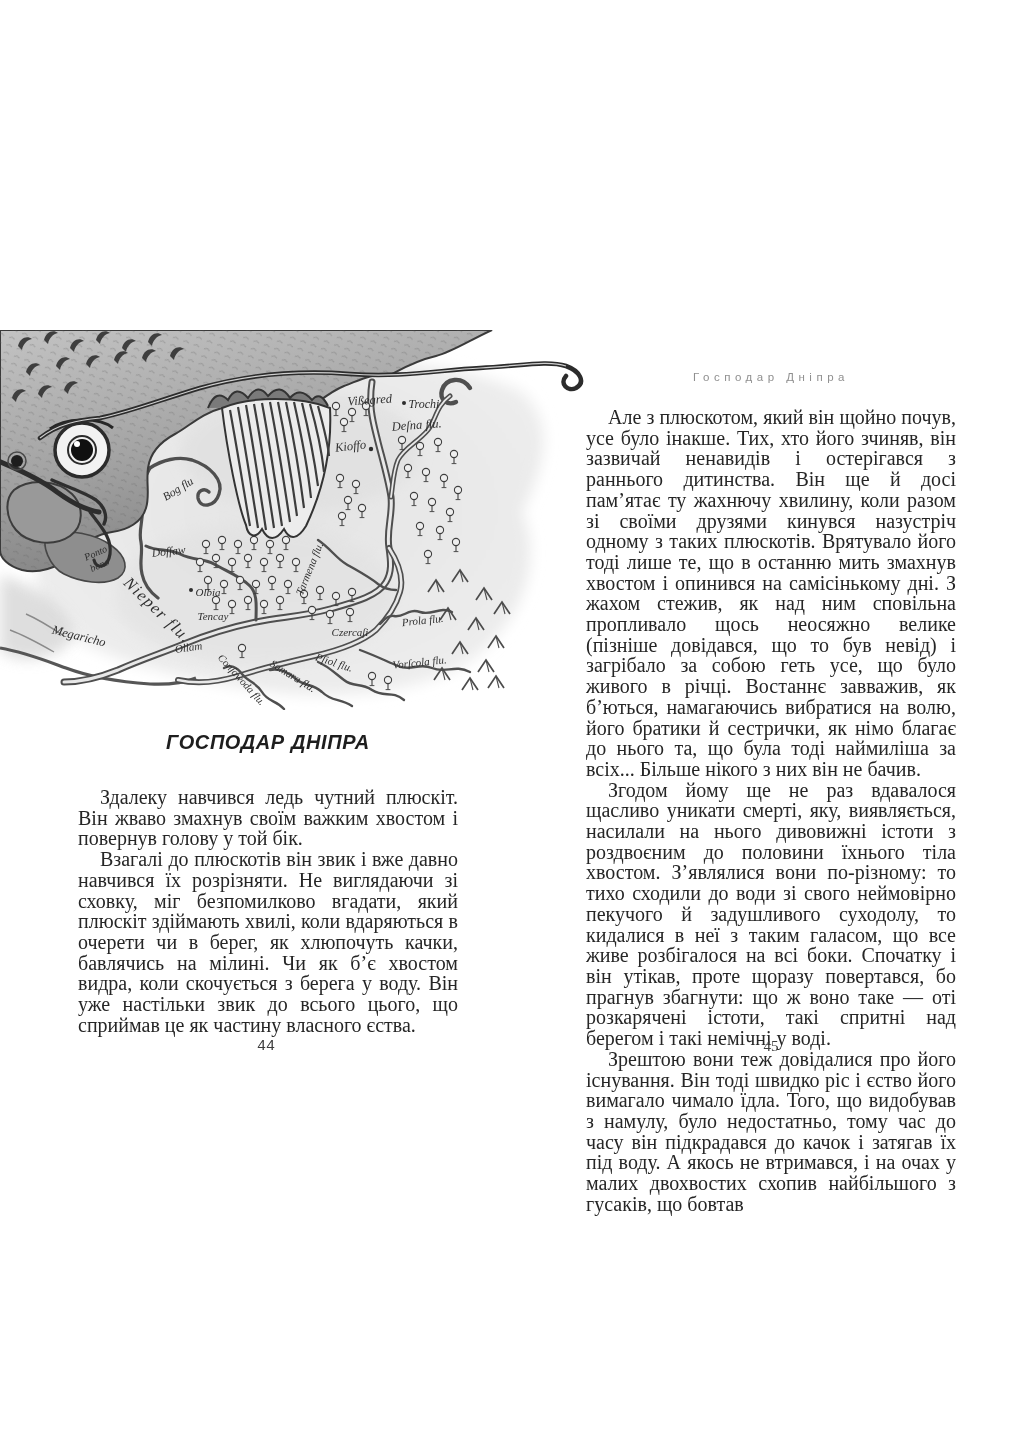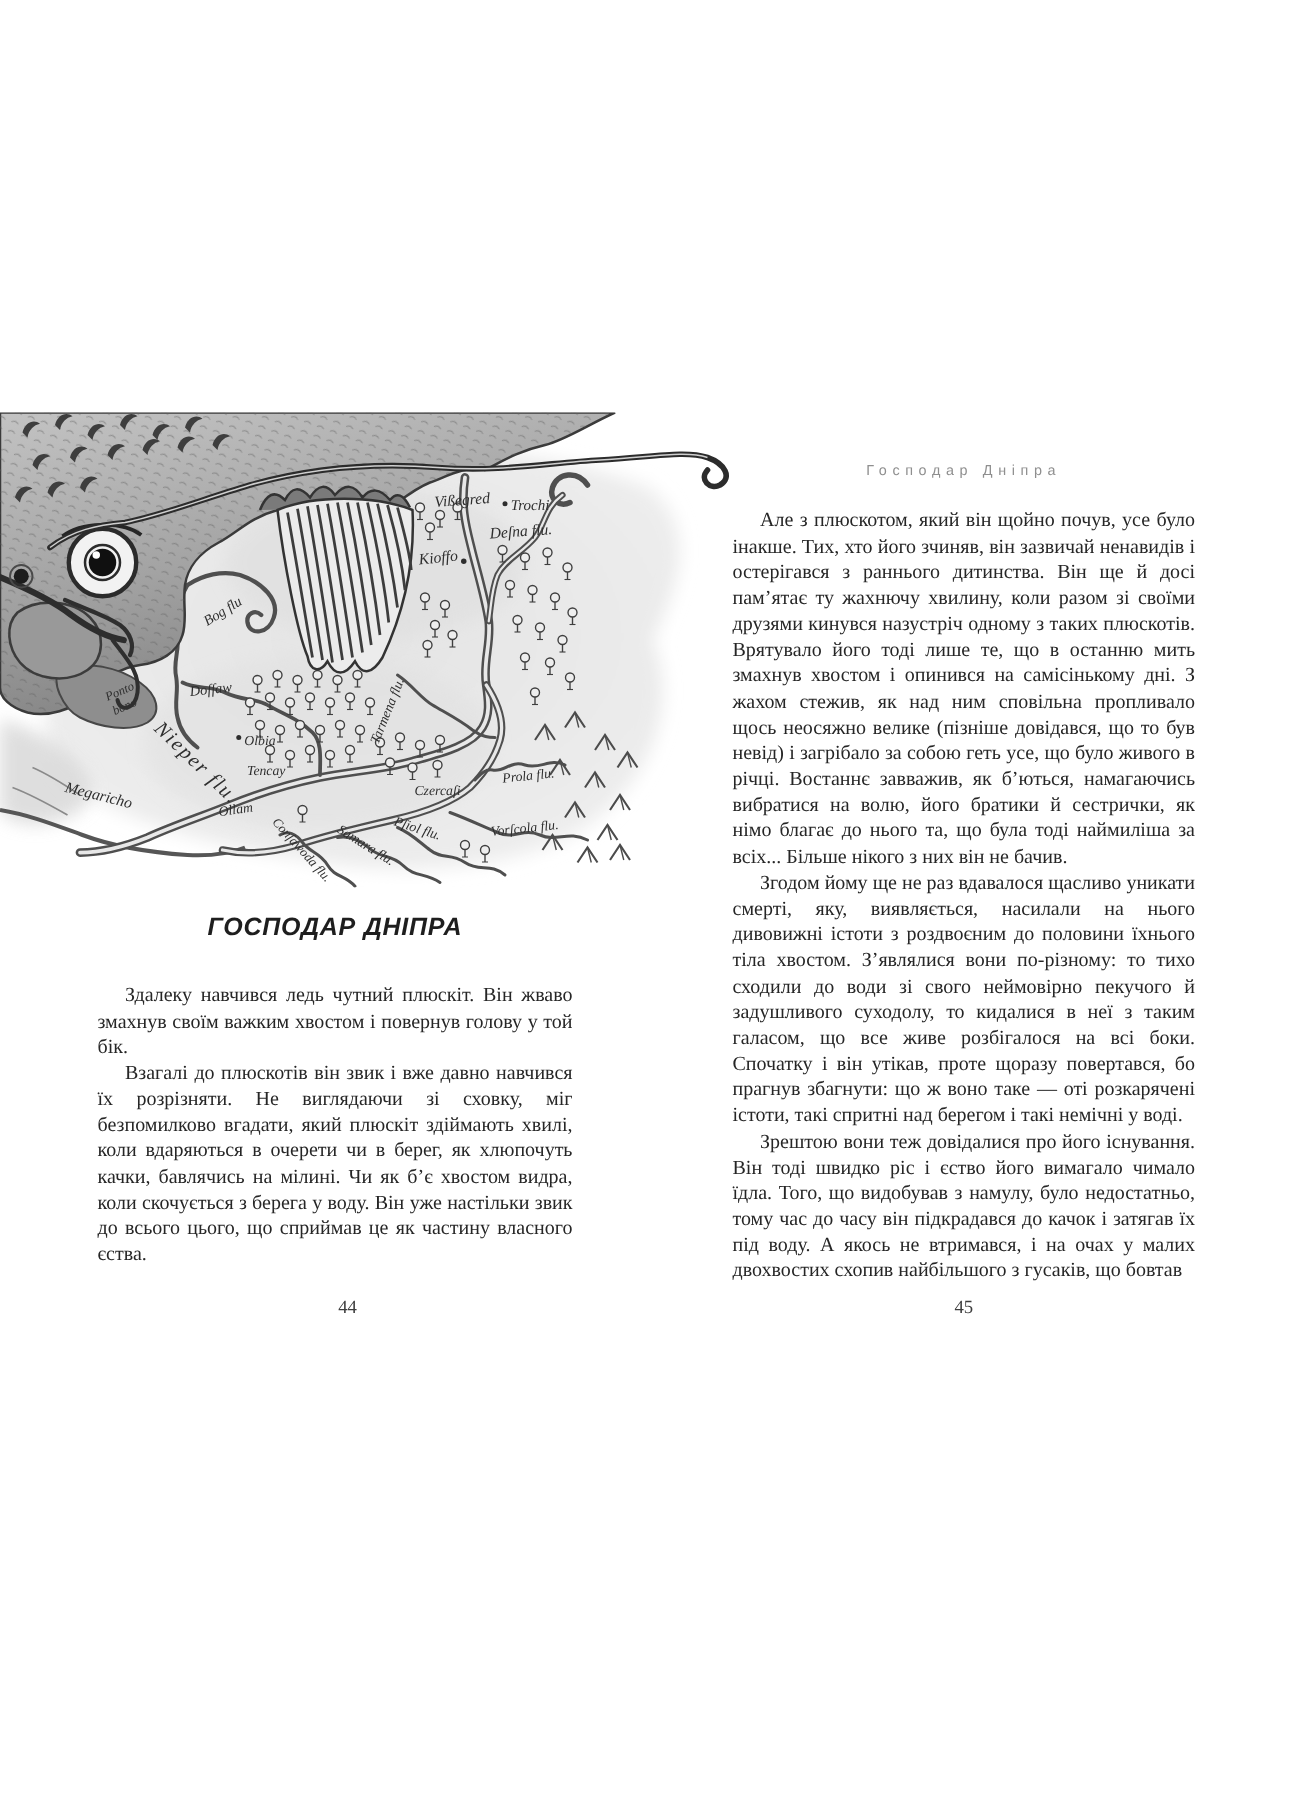--- a/index.html
+++ b/index.html
@@ -6,24 +6,24 @@
   .canvas{position:relative;width:1035px;height:1440px;background:#ffffff;overflow:hidden;
           font-family:"Liberation Serif","DejaVu Serif",serif;}
   .illustration{position:absolute;left:0;top:330px;width:615px;height:380px;}
   .page-left{position:absolute;left:78px;top:731px;width:380px;}
   .page-right{position:absolute;left:586px;top:371px;width:370px;}
   .chapter-title{margin:0 0 33px 0;text-align:center;
      font-family:"Liberation Sans","DejaVu Sans",sans-serif;
      font-style:italic;font-weight:700;font-size:20px;letter-spacing:.6px;color:#1e1e1e;}
   .running-header{text-align:center;font-family:"Liberation Sans","DejaVu Sans",sans-serif;
      font-size:11.5px;letter-spacing:4.5px;color:#8f8f8f;margin:0 0 24px 0;white-space:nowrap;}
-  .body-copy p{margin:0;text-indent:22px;font-size:16px;line-height:20.7px;
+  .body-copy p{margin:0;text-indent:22px;font-size:20px;line-height:20.7px;
      text-align:justify;color:#262626;hyphens:none;}
   .page-number{position:absolute;top:1038px;text-align:center;font-size:15px;color:#3d3d3d;}
-  .pn-left{left:88px;width:380px;}
+  .pn-left{left:76px;width:380px;font-family:Liberation Mono, monospace;}
   .pn-right{left:586px;width:370px;}
   .map-label{font-family:"Liberation Serif","DejaVu Serif",serif;font-style:italic;fill:#2f2f2f;}
 </style>
 </head>
 <body>
 
 <div class="canvas">
 
   <svg class="illustration" viewBox="0 0 615 380" xmlns="http://www.w3.org/2000/svg">
     <defs>

